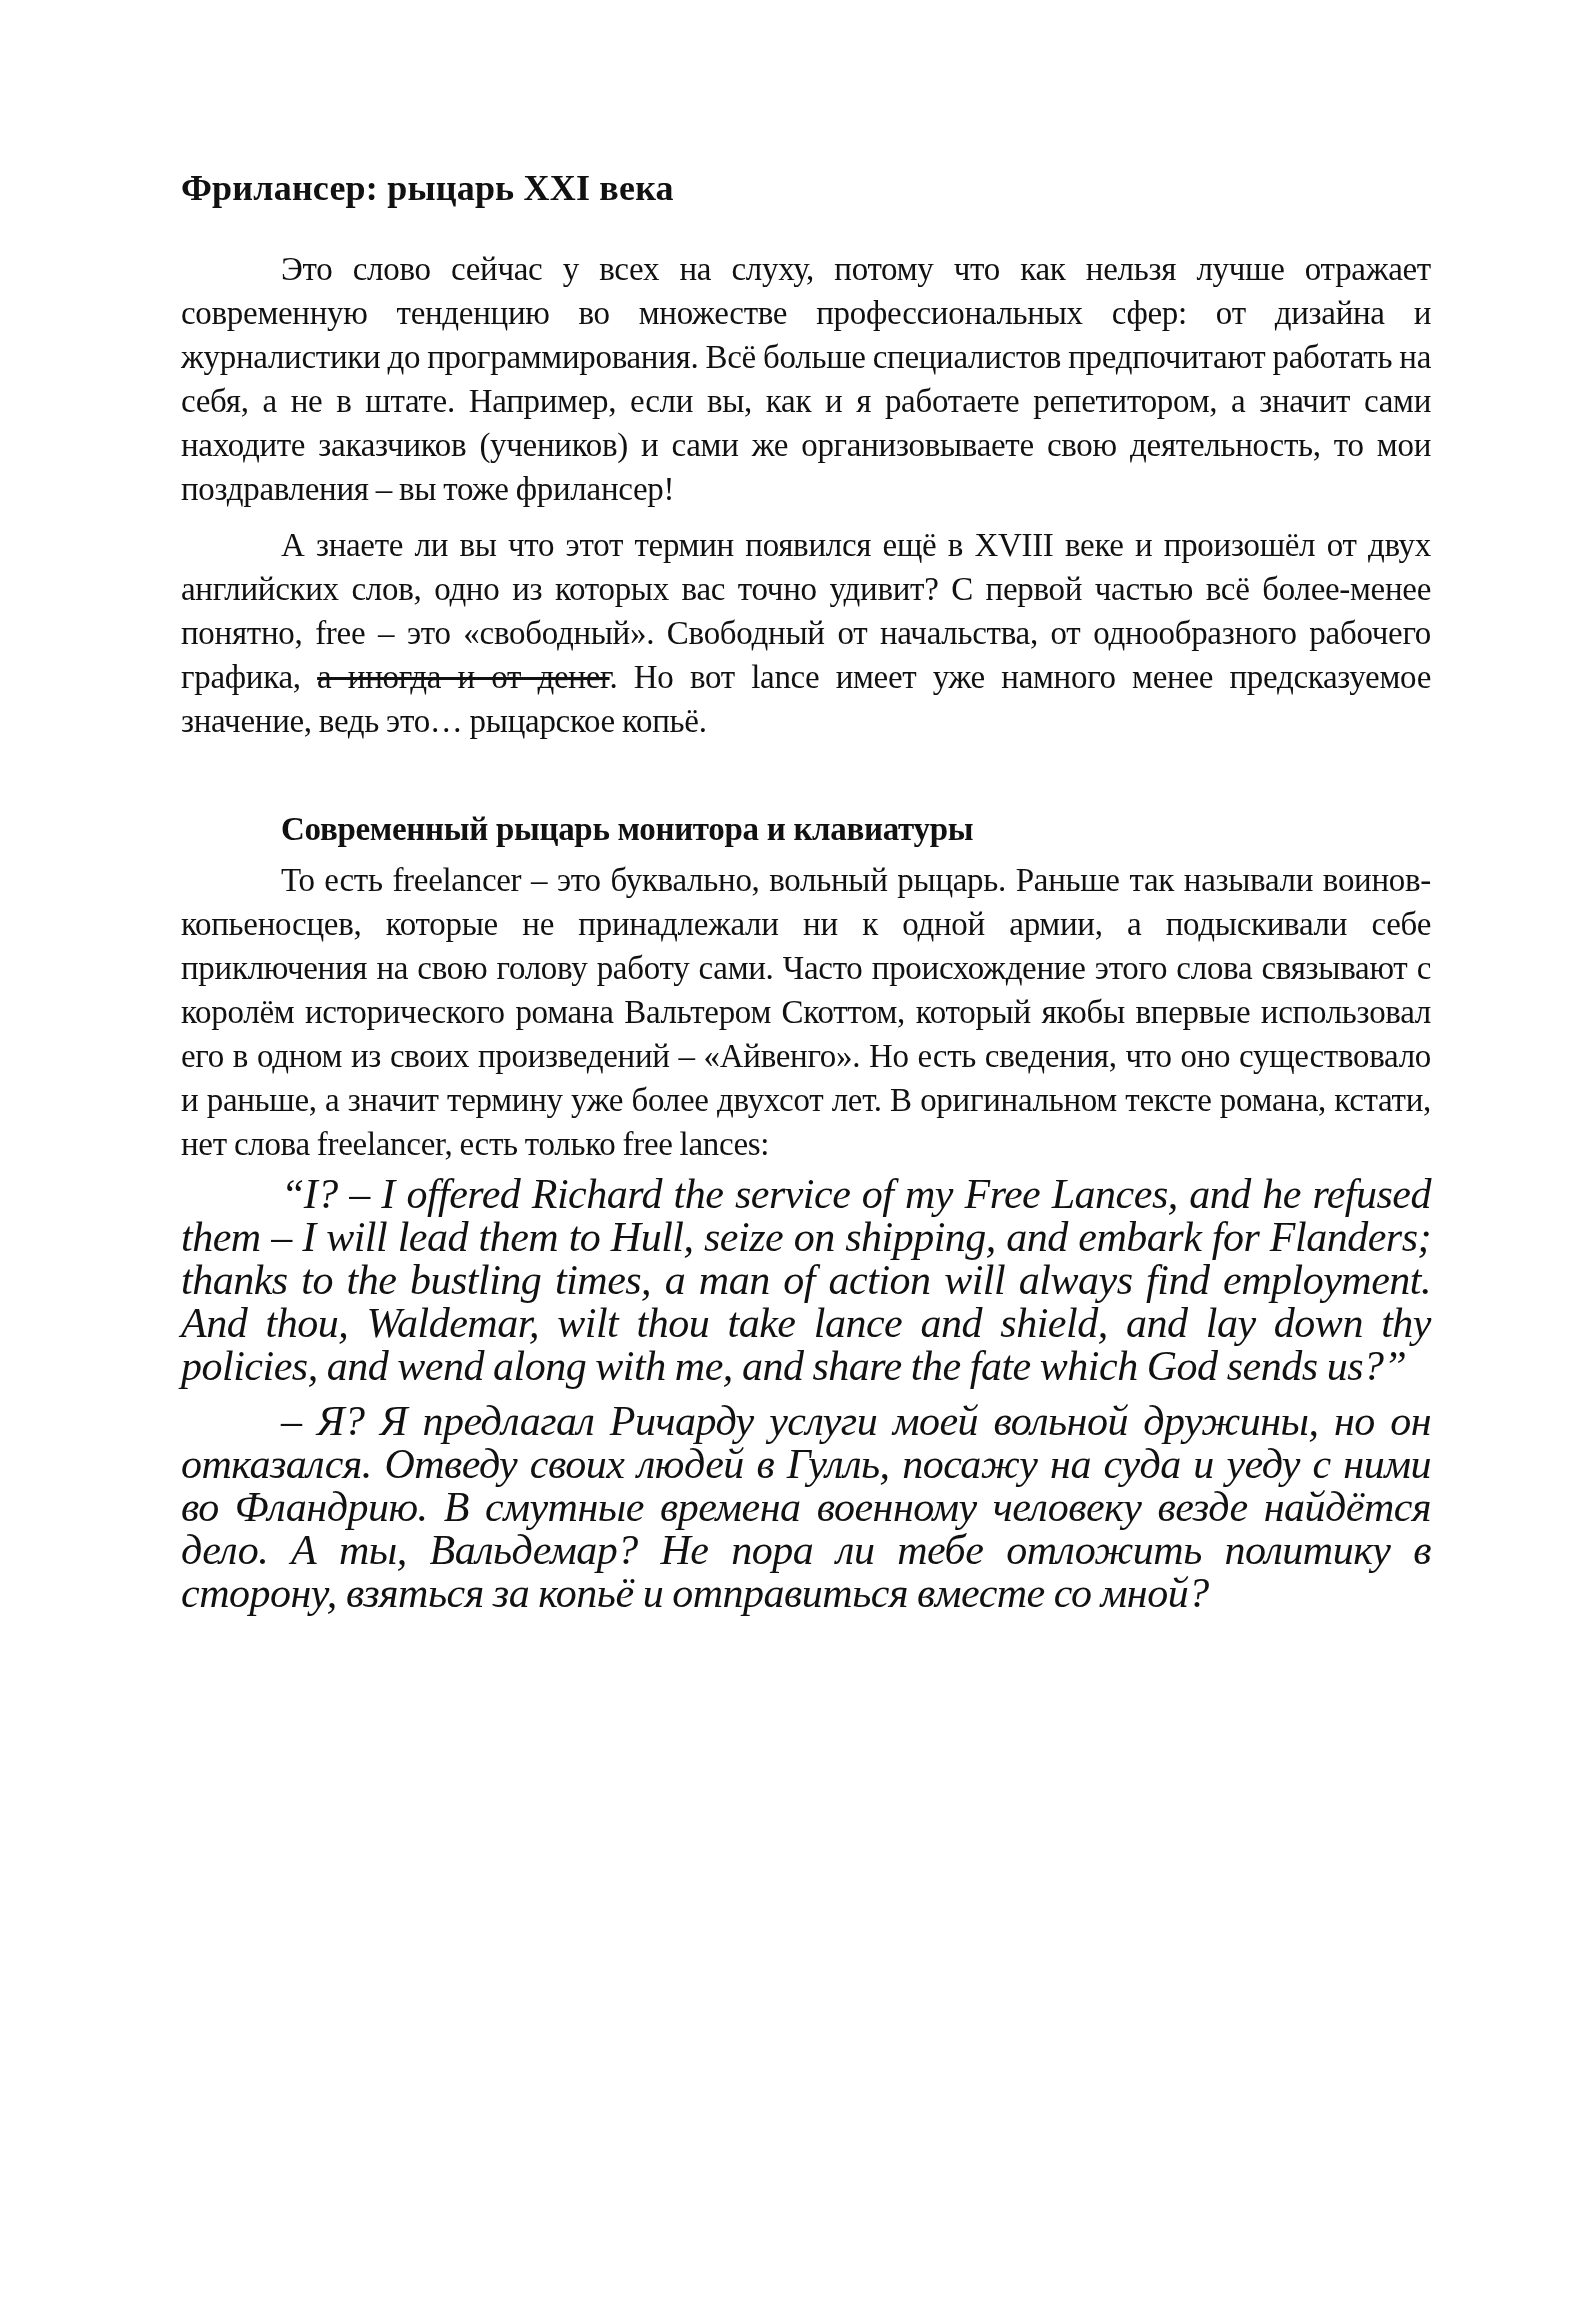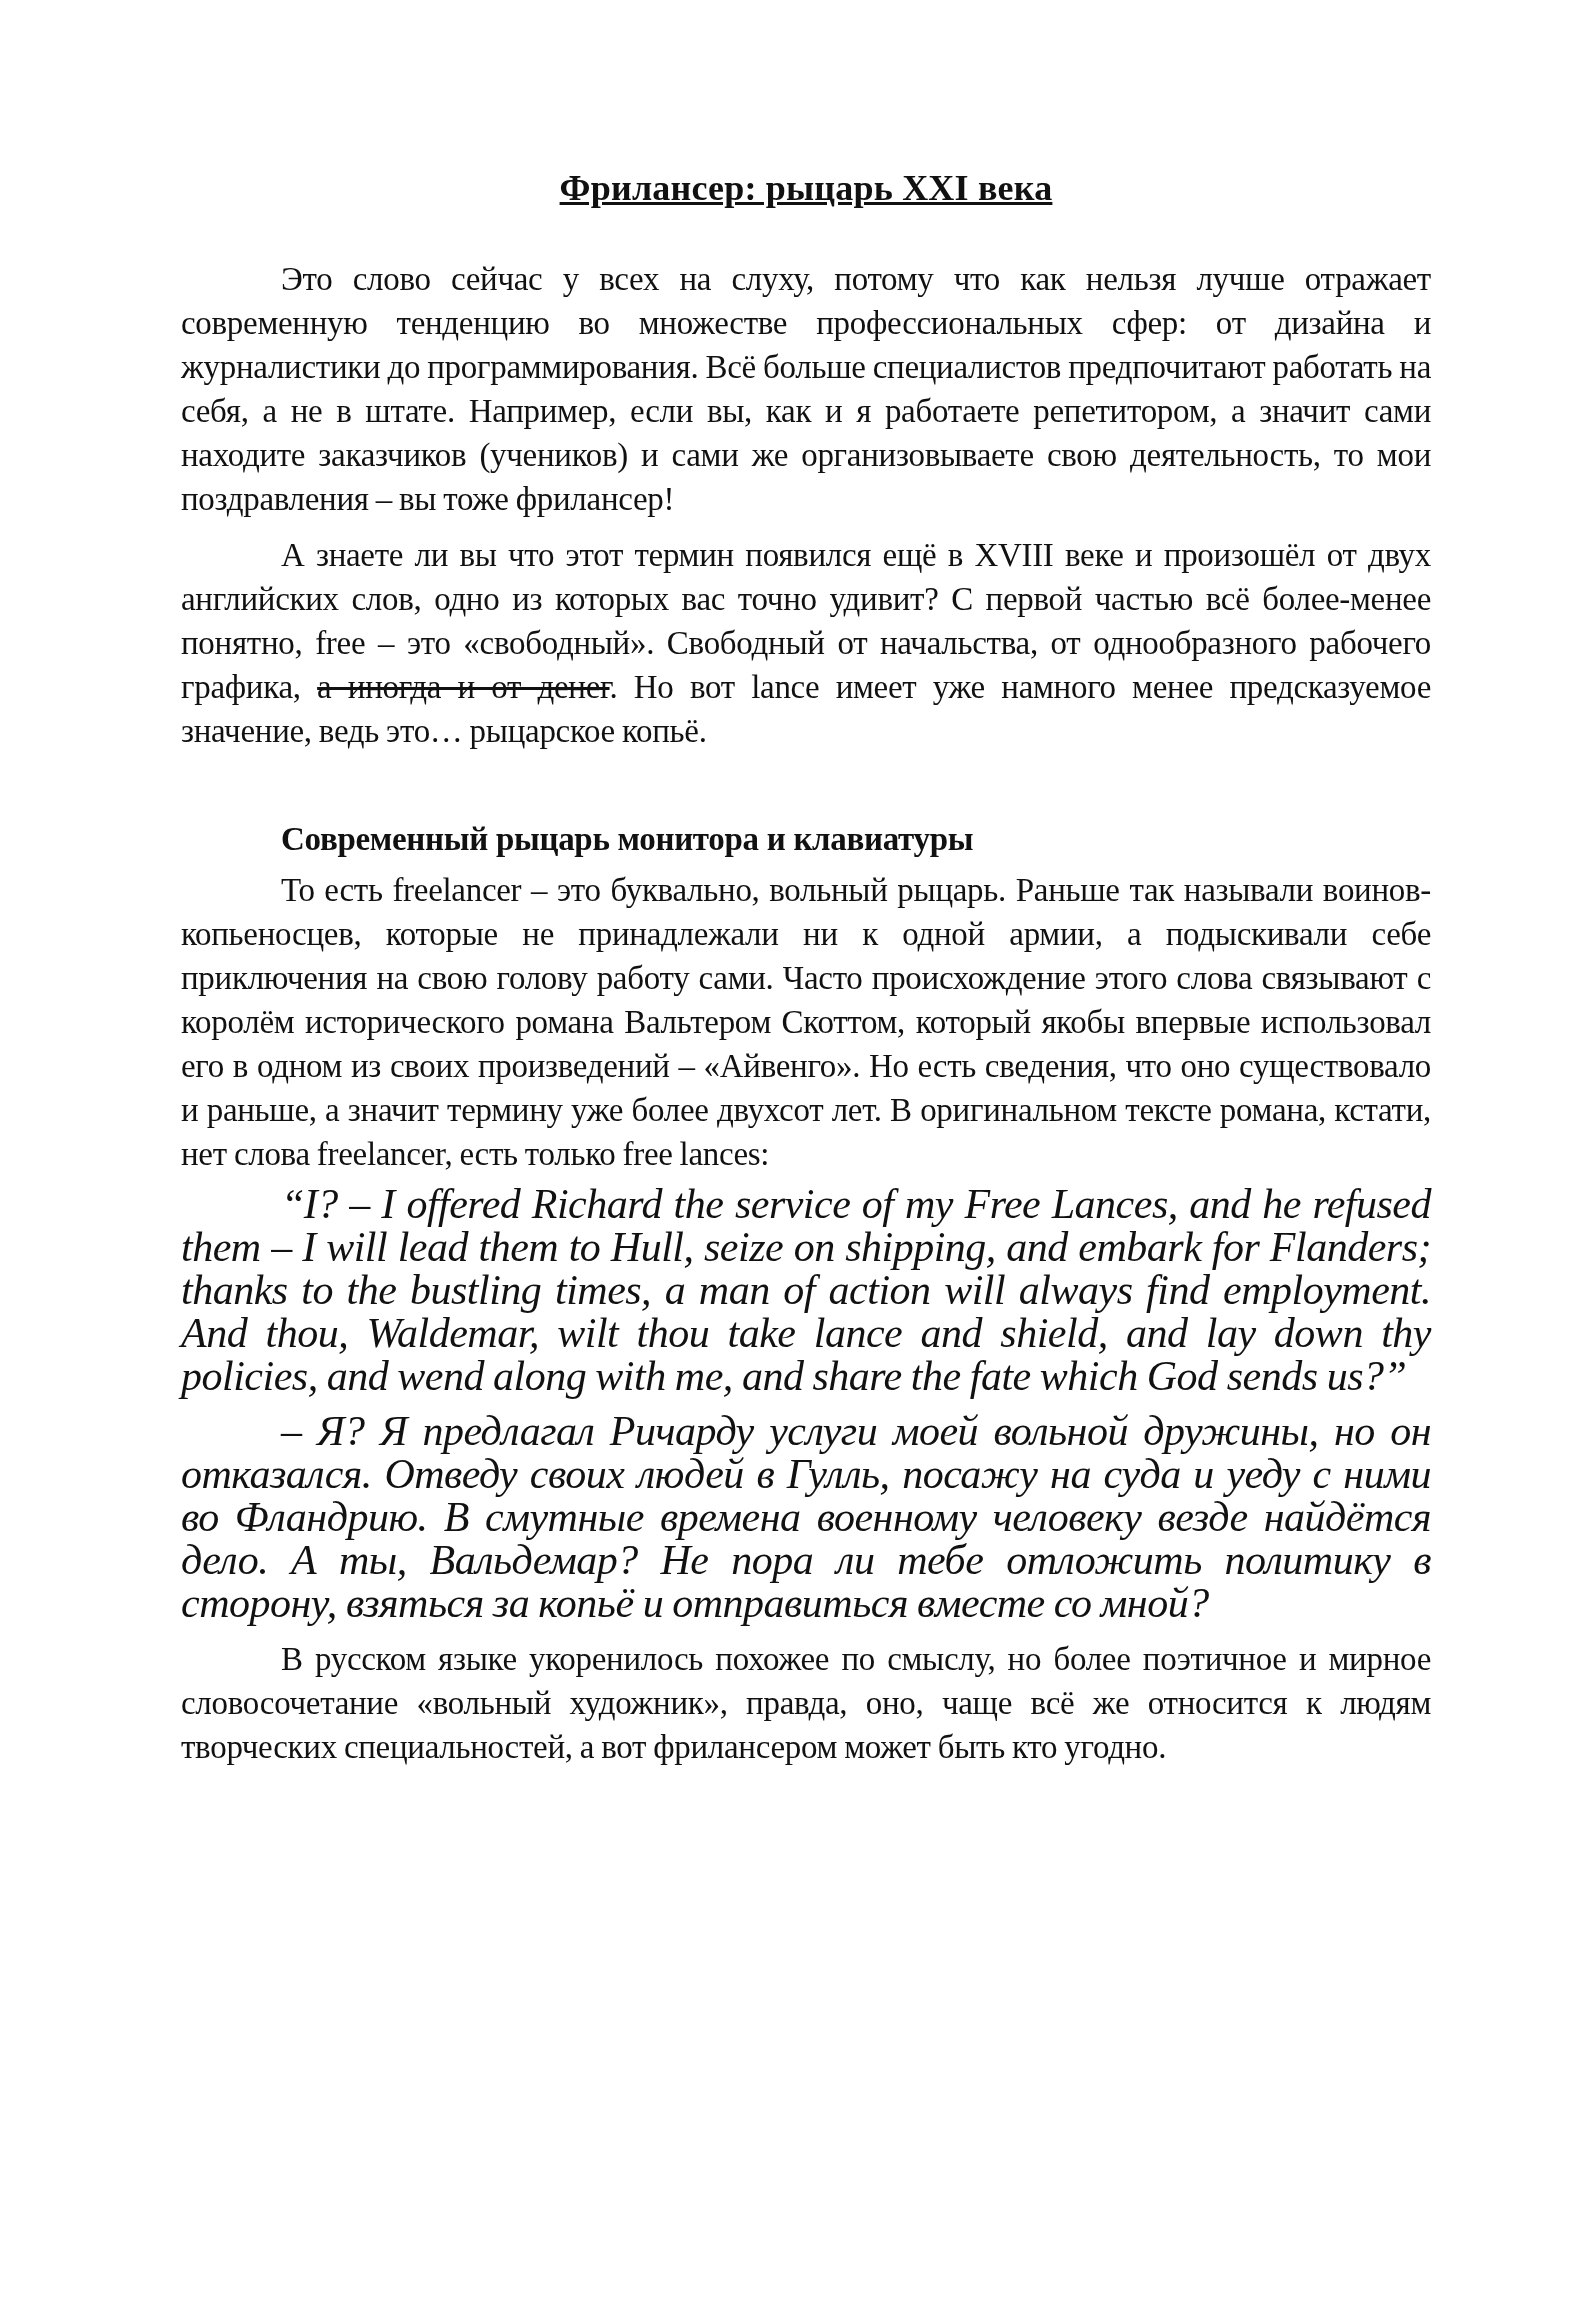--- a/index.html
+++ b/index.html
@@ -15,27 +15,25 @@
       color: #111111;
       font-family: "Liberation Serif", "DejaVu Serif", serif;
     }
     .page {
       position: absolute;
       left: 181px;
       top: 163px;
       width: 1250px;
     }
     .title {
-      text-align: center;
       font-weight: bold;
       font-size: 36px;
       line-height: 51px;
-      margin: 0 0 43px 0;
+      margin: 0 0 33px 0;
       letter-spacing: 0.2px;
-      text-decoration: underline;
     }
     .p {
       font-size: 33px;
       line-height: 44px;
       text-align: justify;
       text-indent: 100px;
       margin: 0 0 11.8px 0;
       letter-spacing: -0.3px;
       word-spacing: -0.9px;
     }
@@ -73,16 +71,15 @@
 
   <h2 class="subhead">Современный рыцарь монитора и клавиатуры</h2>
 
   <p class="p tight">То есть freelancer – это буквально, вольный рыцарь. Раньше так называли воинов-копьеносцев, которые не принадлежали ни к одной армии, а подыскивали себе приключения на свою голову работу сами. Часто происхождение этого слова связывают с королём исторического романа Вальтером Скоттом, который якобы впервые использовал его в одном из своих произведений – «Айвенго». Но есть сведения, что оно существовало и раньше, а значит термину уже более двухсот лет. В оригинальном тексте романа, кстати, нет слова freelancer, есть только free lances:</p>
 
   <p class="quote" style="margin-top:7.2px;">“I? – I offered Richard the service of my Free Lances, and he refused them – I will lead them to Hull, seize on shipping, and embark for Flanders; thanks to the bustling times, a man of action will always find employment. And thou, Waldemar, wilt thou take lance and shield, and lay down thy policies, and wend along with me, and share the fate which God sends us?”</p>
 
 
   <p class="quote">– Я? Я предлагал Ричарду услуги моей вольной дружины, но он отказался. Отведу своих людей в Гулль, посажу на суда и уеду с ними во Фландрию. В смутные времена военному человеку везде найдётся дело. А ты, Вальдемар? Не пора ли тебе отложить политику в сторону, взяться за копьё и отправиться вместе со мной?</p>
 
-  <p class="p tight">В русском языке укоренилось похожее по смыслу, но более поэтичное и мирное словосочетание «вольный художник», правда, оно, чаще всё же относится к людям творческих специальностей, а вот фрилансером может быть кто угодно.</p>
 
 </div>
 
 
 </body></html>

